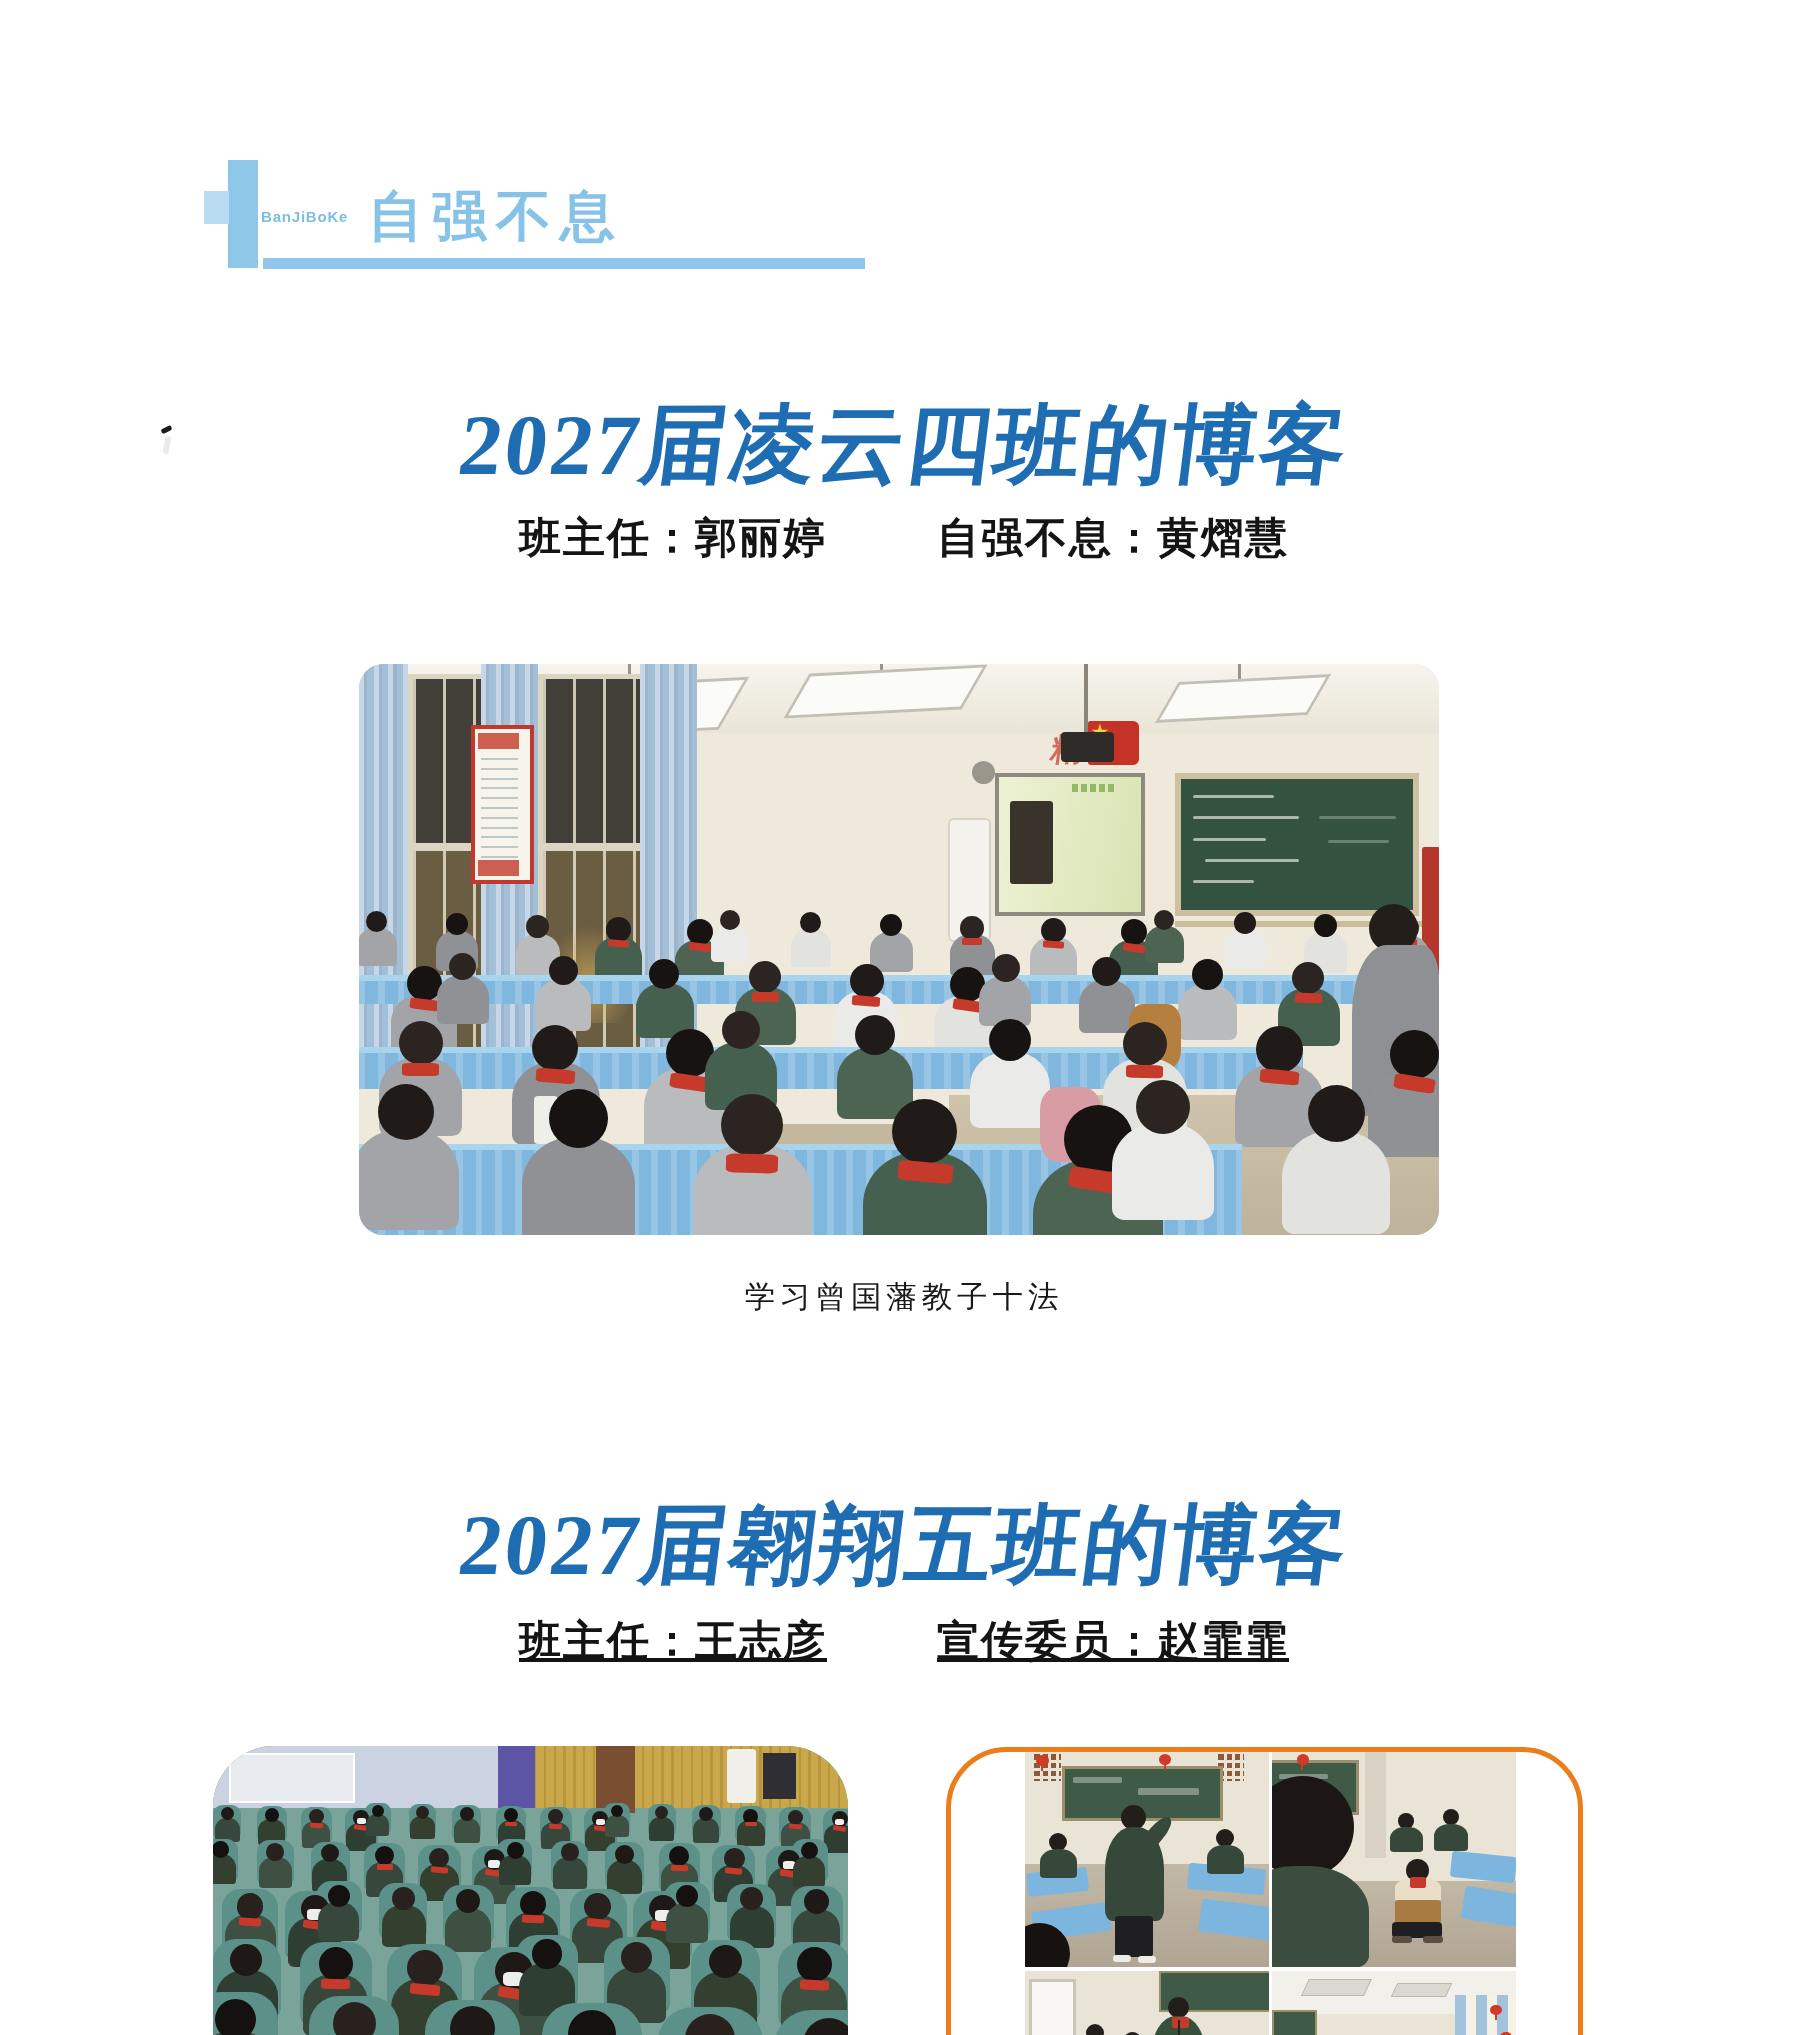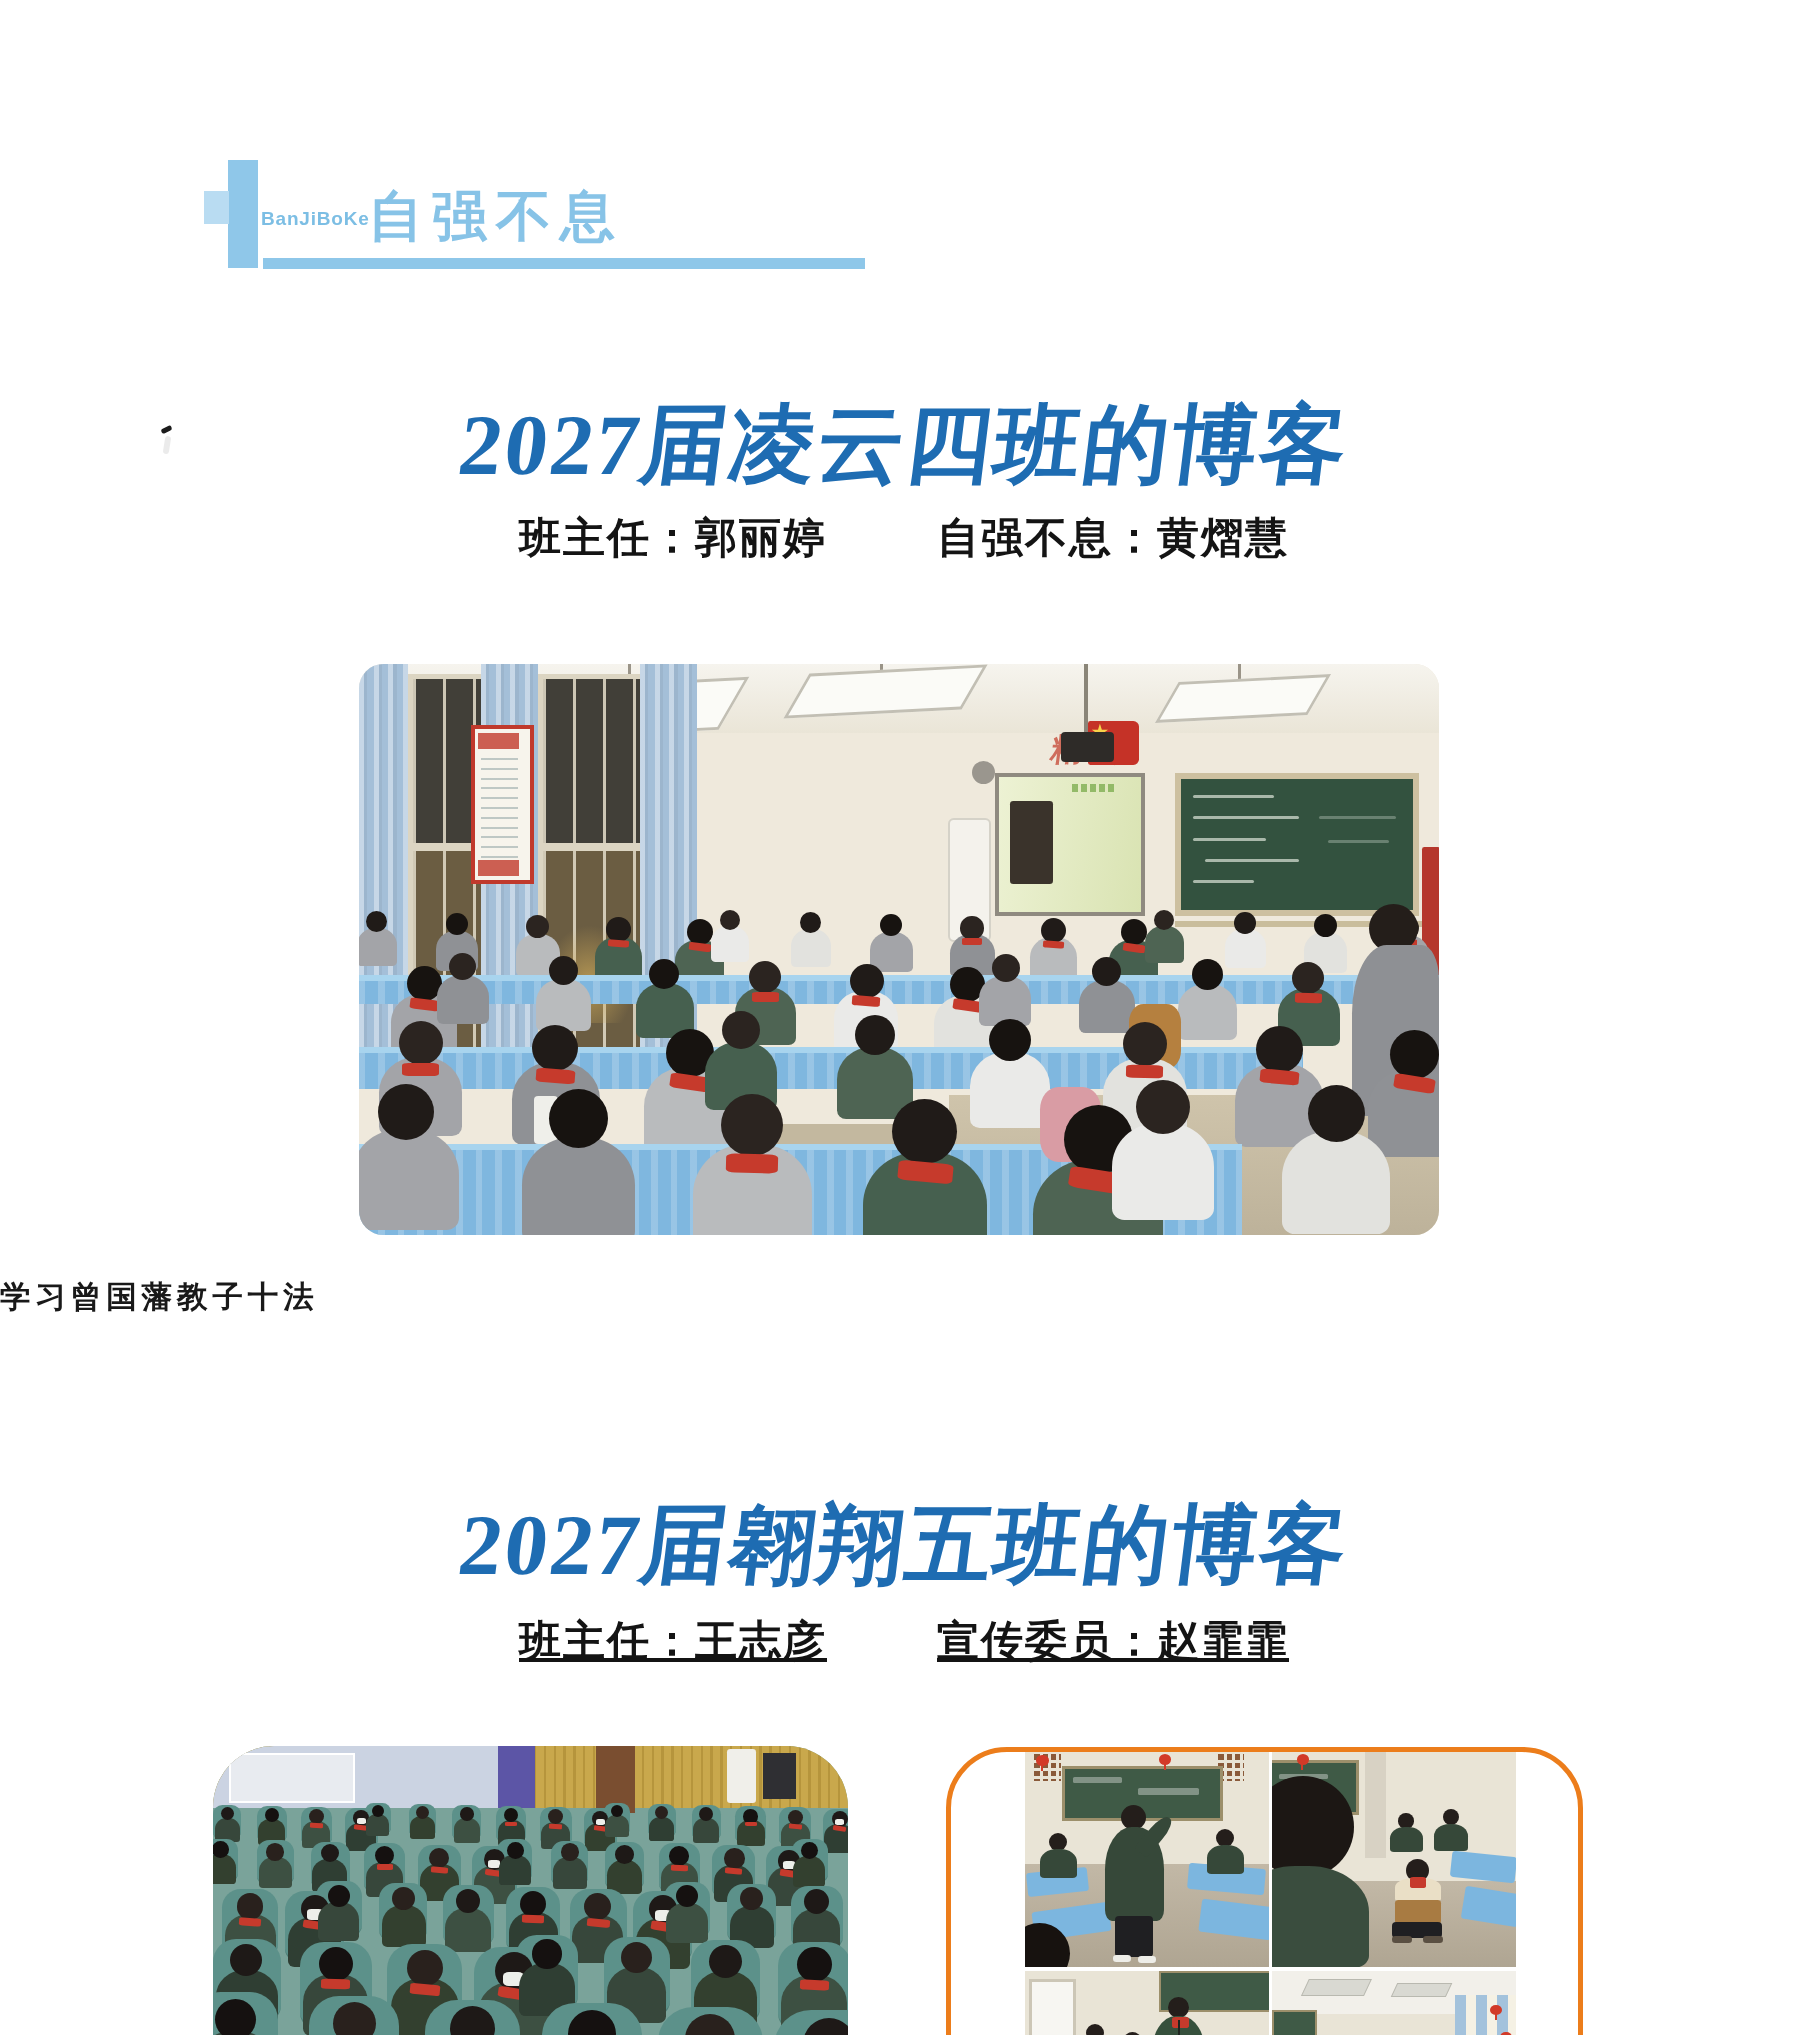--- a/index.html
+++ b/index.html
@@ -2,31 +2,31 @@
 <html style="font-size:6.5px"><head>
 <meta charset="utf-8">
 <style>
   html,body{margin:0;padding:0;background:#fff;}
   body{width:1808px;height:2558px;position:relative;font-family:"Liberation Sans",sans-serif;overflow:hidden;}
   .abs{position:absolute;}
 
   
   .logo-bar{left:228px;top:160px;width:30px;height:108px;background:#8FC7E9;}
   .logo-square{left:204px;top:191px;width:25px;height:33px;background:#B9DCF2;}
-  .logo-latin{left:261px;top:208px;font-size:19px;font-weight:bold;color:#7CBEE4;letter-spacing:0.8px;}
+  .logo-latin{left:261px;top:208px;font-size:15px;font-weight:bold;color:#7CBEE4;letter-spacing:0.8px;}
   .logo-cn{left:368px;top:180px;font-size:55px;font-weight:bold;color:#87C3E7;letter-spacing:9px;font-family:"Liberation Serif",serif;}
   .header-underline{left:263px;top:258px;width:602px;height:10.6px;background:#8EC7E9;}
 
   
   .title{left:0;width:1808px;text-align:center;font-family:"Liberation Serif",serif;font-weight:bold;color:#1E6CB2;font-size:86px;letter-spacing:2.4px;transform:skewX(-7deg);}
   .t1{top:387px;} .t2{top:1487px;}
   .subtitle{left:0;width:1808px;text-align:center;font-weight:900;color:#141414;font-size:42px;letter-spacing:2px;}
   .s1{top:510px;} .s2{top:1613px;text-decoration:underline;}
   .subtitle .gap{display:inline-block;width:110px;}
-  .caption{font-weight:bold;color:#191919;font-size:30.5px;letter-spacing:4.9px;text-align:left;}
+  .caption{font-weight:normal;color:#191919;font-size:30.5px;letter-spacing:4.9px;text-align:center;}
   .cap1{left:0;top:1277px;width:1808px;}
   .stray1{left:161px;top:427px;width:11.4px;height:4.9px;background:#1c1c1c;border-radius:2.4px;transform:rotate(-27deg);}
   .stray2{left:164px;top:436px;width:5.7px;height:18px;background:rgba(0,0,0,0.08);border-radius:3.3px;transform:rotate(9deg);}
 
   
   .photo1{left:359px;top:664px;width:1080px;height:571px;border-radius:24.4px;overflow:hidden;background:#EFE9DC;}
   .p1-ceiling{left:0;top:0;width:1080px;height:69px;background:linear-gradient(#F6F4EE,#EAE5D7);}
   .lamp{background:#FBFBF7;border:3.3px solid #C2BFB4;transform:skewX(-30deg) skewY(-3deg);}
   .lampA{left:175px;top:18.3px;width:191px;height:47px;}
   .lampB{left:440px;top:4.9px;width:167px;height:39px;}

